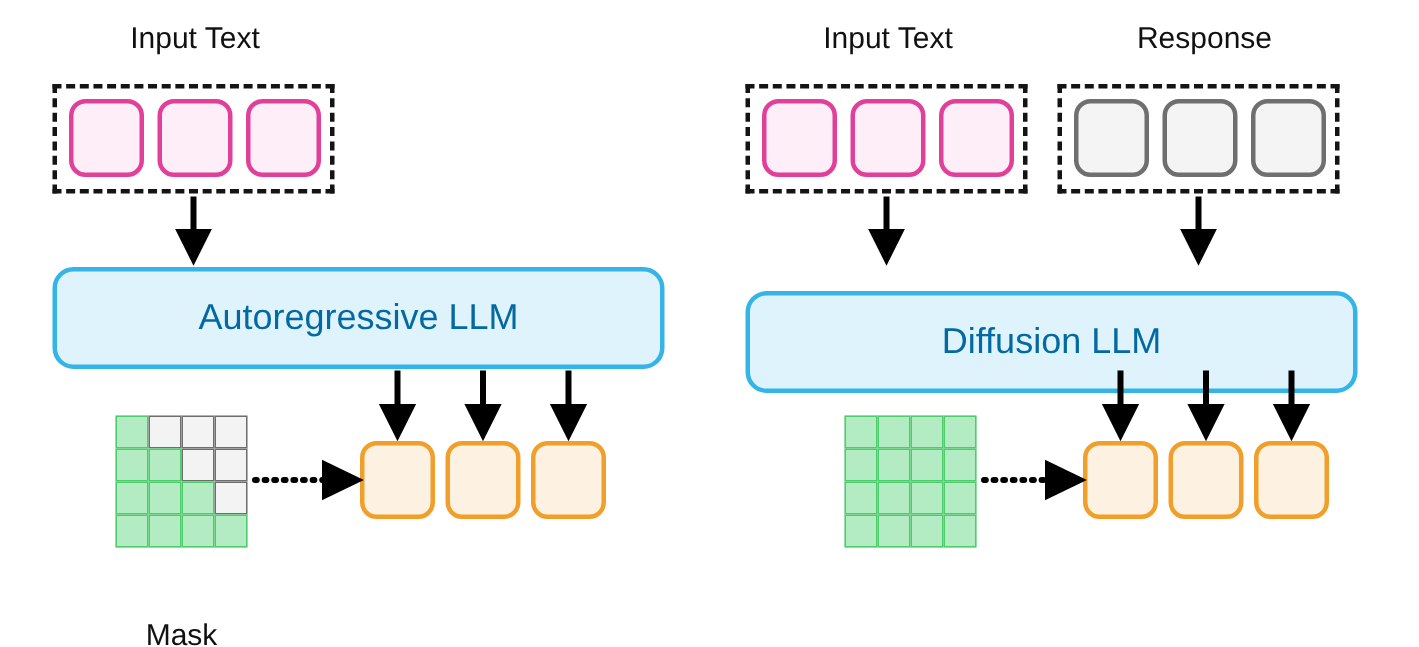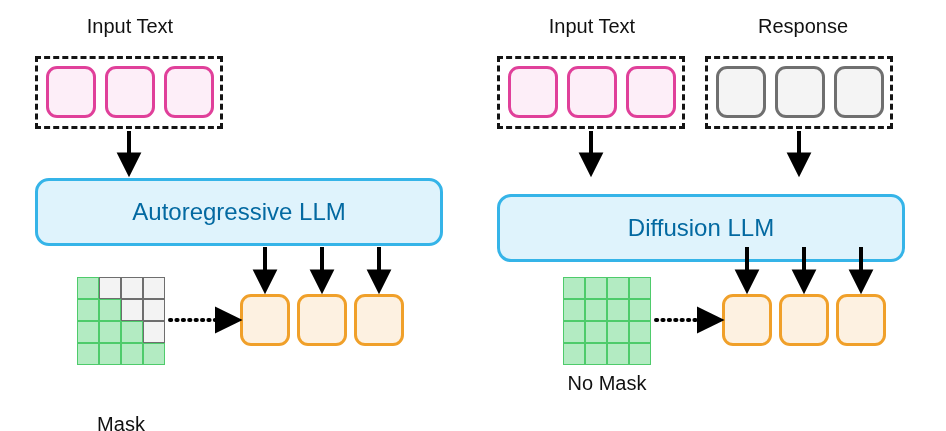--- a/index.html
+++ b/index.html
@@ -143,21 +143,20 @@
     <div class="cell on"></div>
     <div class="cell on"></div>
     <div class="cell on"></div>
 
     <div class="cell on"></div>
     <div class="cell on"></div>
     <div class="cell on"></div>
     <div class="cell on"></div>
   </div>
 
-  <div class="label" style="left:547px;top:371px;width:120px;">No Mask</div>
 
   <div class="tok tok-orange" style="left:722px;top:294px;width:50px;height:52px;"></div>
   <div class="tok tok-orange" style="left:779px;top:294px;width:50px;height:52px;"></div>
   <div class="tok tok-orange" style="left:836px;top:294px;width:50px;height:52px;"></div>
 
   <svg class="ov" viewBox="0 0 946 431">
     <defs>
       <marker id="ah" markerWidth="7" markerHeight="7" refX="4.4" refY="3.5" orient="auto" markerUnits="strokeWidth">
         <path d="M0,0.4 L6.2,3.5 L0,6.6 z" fill="#000"></path>
       </marker>

